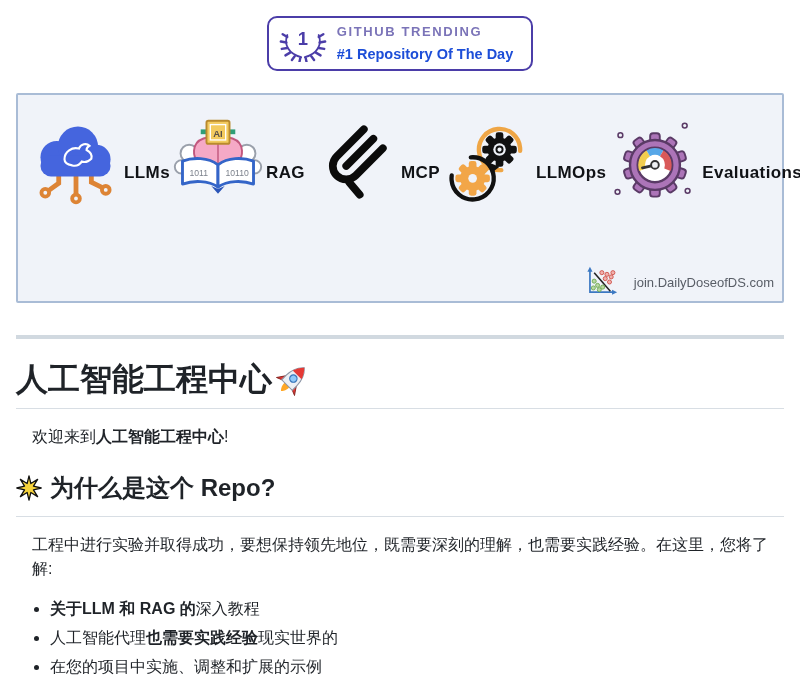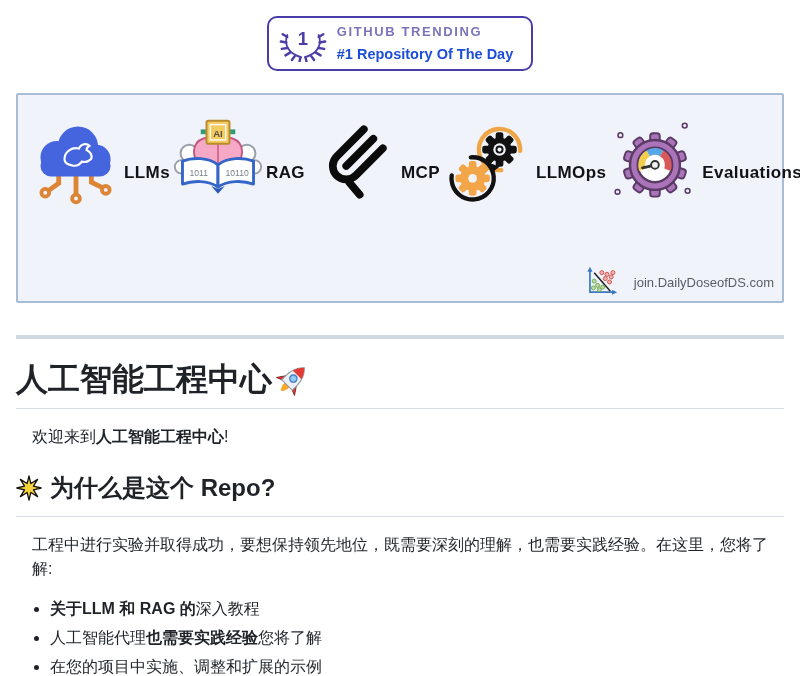--- a/index.html
+++ b/index.html
@@ -269,19 +269,19 @@
     <svg class="emoji-svg" viewBox="0 0 32 32">
       <polygon points="16,1 18.3,10.5 26.6,5.4 21.5,13.7 31,16 21.5,18.3 26.6,26.6 18.3,21.5 16,31 13.7,21.5 5.4,26.6 10.5,18.3 1,16 10.5,13.7 5.4,5.4 13.7,10.5" fill="#f6d33c" stroke="#111" stroke-width="1.6" stroke-linejoin="round"></polygon>
     </svg>
     <span>为什么是这个 Repo?</span>
   </h2>
 
   <p class="md">工程中进行实验并取得成功，要想保持领先地位，既需要深刻的理解，也需要实践经验。在这里，您将了解:</p>
 
   <ul class="md-list">
     <li><span></span><strong>关于LLM 和 RAG 的</strong><span>深入教程</span></li>
-    <li><span>人工智能代理</span><strong>也需要实践经验</strong><span>您将了解</span></li>
+    <li><span>人工智能代理</span><strong>也需要实践经验</strong><span>现实世界的</span></li>
     <li><span>在您的项目中实施、调整和扩展的示例</span><strong></strong><span></span></li>
   </ul>
 
   <p class="md">无论您是初学者、从业者还是研究人员，此 repo 都为各个技能水平的人员提供了资源，以便他们在 AI 工程中进行实验并取得成功。</p>
 
 </div>
 
 </body></html>

